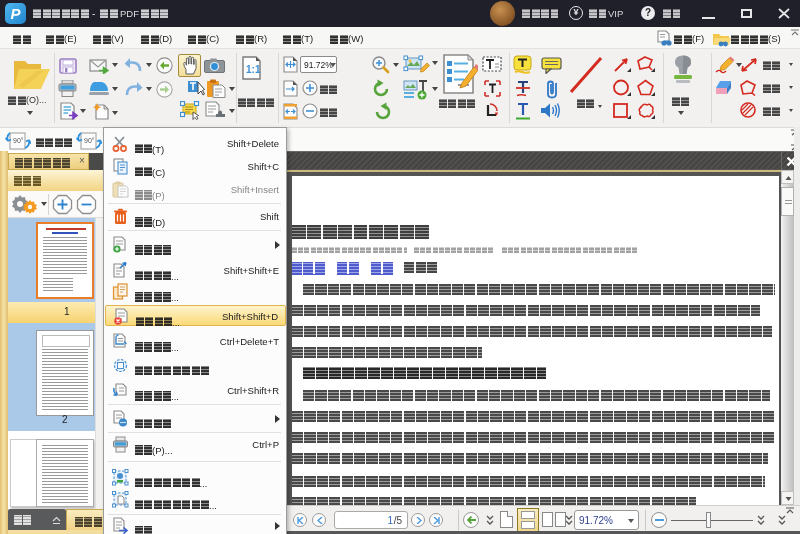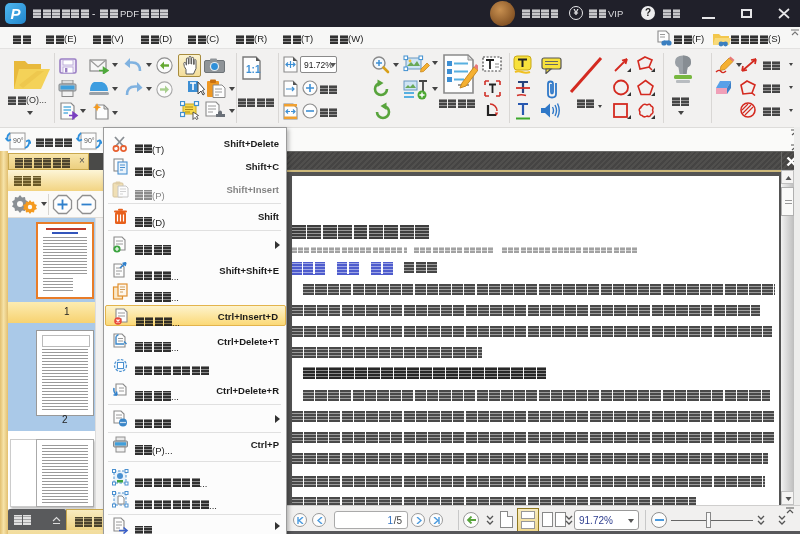--- a/index.html
+++ b/index.html
@@ -38,21 +38,21 @@
 #botedge{left:250px;top:531px;width:550px;height:3px;background:#57575a;}
 .sbtn{position:absolute;width:14px;height:14px;border:1px solid #9a9a9a;border-radius:50%;background:#fdfdfd;box-sizing:border-box;}
 
 #vscroll{left:781px;top:170px;width:13px;height:335px;background:linear-gradient(90deg,#f2f2f2,#bdbdbd);}
 #rstrip{left:794px;top:127px;width:6px;height:407px;background:#ededec;}
 
 #ctxmenu{left:103px;top:127px;width:184px;height:412px;background:#fcfcfc;border:1px solid #9b9b9b;box-sizing:border-box;box-shadow:2px 2px 4px rgba(0,0,0,.25);}
 .cmi{position:absolute;left:1px;width:181px;height:22px;}
 .cmi .ico{position:absolute;left:7px;top:2px;width:17px;height:17px;}
 .cmi .txt{position:absolute;left:30px;top:6px;color:#1a1a1a;}
-.cmi .sc{position:absolute;right:7px;top:5px;font-size:9.5px;color:#1a1a1a;font-weight:bold;}
+.cmi .sc{position:absolute;right:7px;top:5px;font-size:9.5px;color:#1a1a1a;}
 .cmi .sub{position:absolute;right:6px;top:7px;width:0;height:0;border-top:4px solid transparent;border-bottom:4px solid transparent;border-left:5px solid #333;}
 .csep{position:absolute;left:4px;width:173px;height:1px;background:#e0e0e0;}
 .hl{background:linear-gradient(#fdf3cd,#fbd977);border:1px solid #e3b44c;border-radius:2px;box-sizing:border-box;height:21.5px;}
 </style></head>
 <body>
 <div id="app">
 
 <div id="titlebar" class="abs">
   <div id="logo" class="abs">P</div>
   <span class="z abs" style="left:33px;top:9px;--w:8px;--p:9.6px;--h:9px;width:56px;color:#dfdfe2;"></span>
@@ -701,21 +701,21 @@
         <span class="txt"><span class="z" style="--w:8px;--p:9.5px;--h:9.5px;width:36px;"></span><span style="font-size:9.5px;">...</span></span>
       </div>
   <div class="cmi hl" style="top:176.5px;">
         <svg class="ico" viewBox="0 0 17 17">
           <path d="M3 1 L11 1 L14 4 L14 14 L3 14 Z" fill="#fdfdfd" stroke="#8a8a8a" stroke-width="1.1"></path>
           <path d="M5 5 H12 M5 8 H12 M5 11 H9" stroke="#9a9a9a" stroke-width="1"></path>
           <circle cx="5" cy="13" r="3.8" fill="#e84b3c"></circle>
           <path d="M3.5 11.5 L6.5 14.5 M6.5 11.5 L3.5 14.5" stroke="#fff" stroke-width="1.3"></path>
         </svg>
         <span class="txt"><span class="z" style="--w:8px;--p:9.5px;--h:9.5px;width:36px;"></span><span style="font-size:9.5px;">...</span></span>
-        <span class="sc">Ctrl+Insert+D</span>
+        <span class="sc">Shift+Shift+D</span>
       </div>
   <div class="cmi" style="top:203.4px;">
         <svg class="ico" viewBox="0 0 17 17">
           <path d="M2 1 L10 1 L13 4 L13 14 L2 14 Z" fill="#fdfdfd" stroke="#8a8a8a" stroke-width="1.1"></path>
           <path d="M4 3.5 V11 H12 M6.5 1.5 L4 3.5 M12 8.5 L14.5 11" stroke="#3a86c8" stroke-width="1.4" fill="none"></path>
           <path d="M6 5.5 H11 M6 8 H11" stroke="#9a9a9a" stroke-width="1"></path>
         </svg>
         <span class="txt"><span class="z" style="--w:8px;--p:9.5px;--h:9.5px;width:36px;"></span><span style="font-size:9.5px;">...</span></span>
         <span class="sc">Ctrl+Delete+T</span>
       </div>
@@ -726,21 +726,21 @@
         </svg>
         <span class="txt"><span class="z" style="--w:8px;--p:9.5px;--h:9.5px;width:74px;"></span></span>
       </div>
   <div class="cmi" style="top:252px;">
         <svg class="ico" viewBox="0 0 17 17">
           <path d="M4 2 L11 2 L14 5 L14 13 L4 13 Z" fill="#fdfdfd" stroke="#8a8a8a" stroke-width="1.1"></path>
           <path d="M2 6 Q1 11 5 13 M5 13 L1.5 13 M5 13 L4.5 9.5" stroke="#2f80cc" stroke-width="1.5" fill="none"></path>
           <path d="M7 6 H12 M7 9 H12" stroke="#9a9a9a" stroke-width="1"></path>
         </svg>
         <span class="txt"><span class="z" style="--w:8px;--p:9.5px;--h:9.5px;width:36px;"></span><span style="font-size:9.5px;">...</span></span>
-        <span class="sc">Ctrl+Delete+R</span>
+        <span class="sc">Ctrl+Shift+R</span>
       </div>
   <div class="csep" style="top:276px;"></div>
   <div class="cmi" style="top:279.5px;">
         <svg class="ico" viewBox="0 0 17 17">
           <path d="M2 1 L9 1 L12 4 L12 13 L2 13 Z" fill="#fdfdfd" stroke="#8a8a8a" stroke-width="1.1"></path>
           <path d="M4 5 H10 M4 8 H10" stroke="#9a9a9a" stroke-width="1"></path>
           <circle cx="11" cy="12.5" r="4" fill="#3a86c8"></circle>
           <circle cx="9" cy="12.5" r=".8" fill="#fff"></circle>
           <circle cx="11" cy="12.5" r=".8" fill="#fff"></circle>
           <circle cx="13" cy="12.5" r=".8" fill="#fff"></circle>

